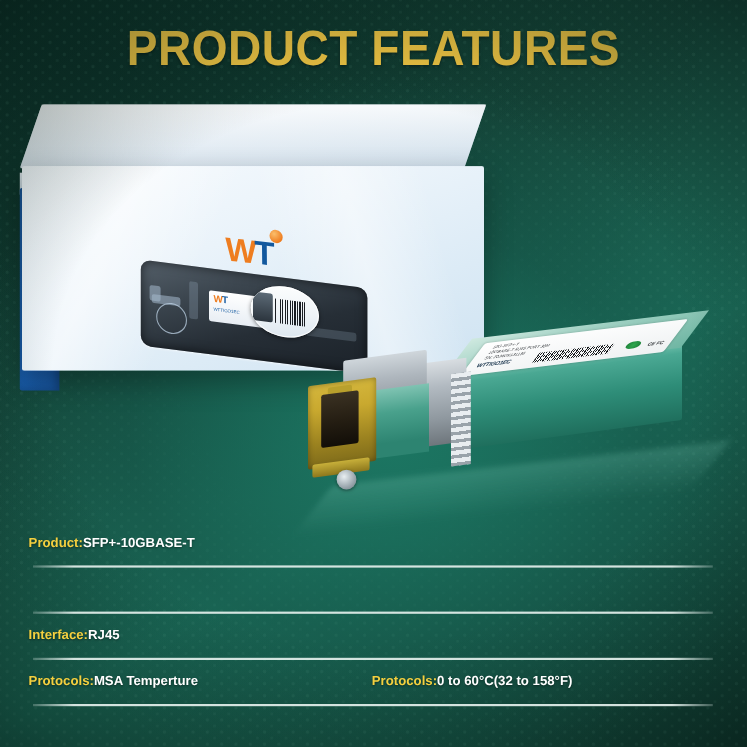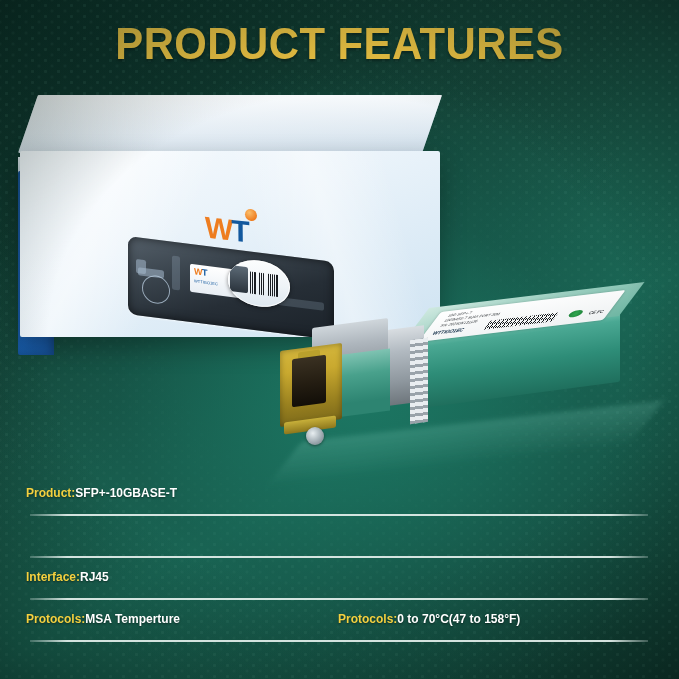--- a/index.html
+++ b/index.html
@@ -317,19 +317,19 @@
       <div class="rule" style="top:38px;"></div>
     </div>
 
     <div class="spec-row">
       <div class="cell left"><span class="k">Interface:</span><span class="v">RJ45</span></div>
       <div class="rule" style="top:38px;"></div>
     </div>
 
     <div class="spec-row">
       <div class="cell left"><span class="k">Protocols:</span><span class="v">MSA Temperture</span></div>
-      <div class="cell right"><span class="k">Protocols:</span><span class="v">0 to 70°C(47 to 158°F)</span></div>
+      <div class="cell right"><span class="k">Protocols:</span><span class="v">0 to 60°C(32 to 158°F)</span></div>
       <div class="rule" style="top:38px;"></div>
     </div>
 
   </div>
 
 </div>
 
 </body></html>

